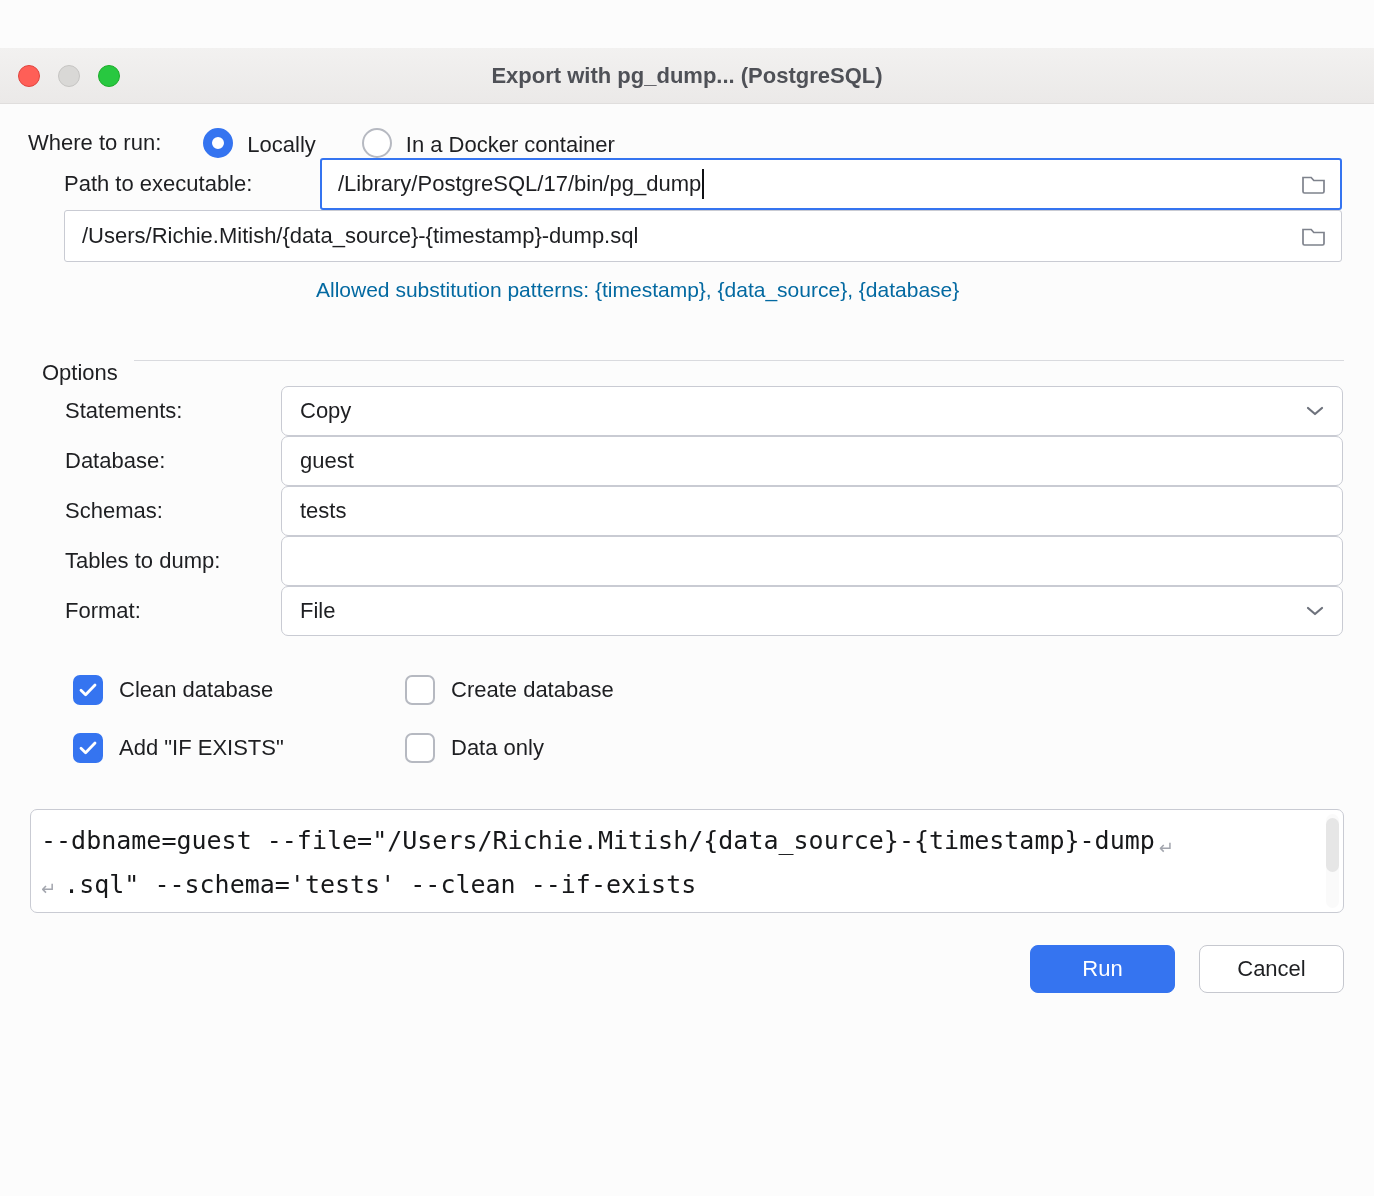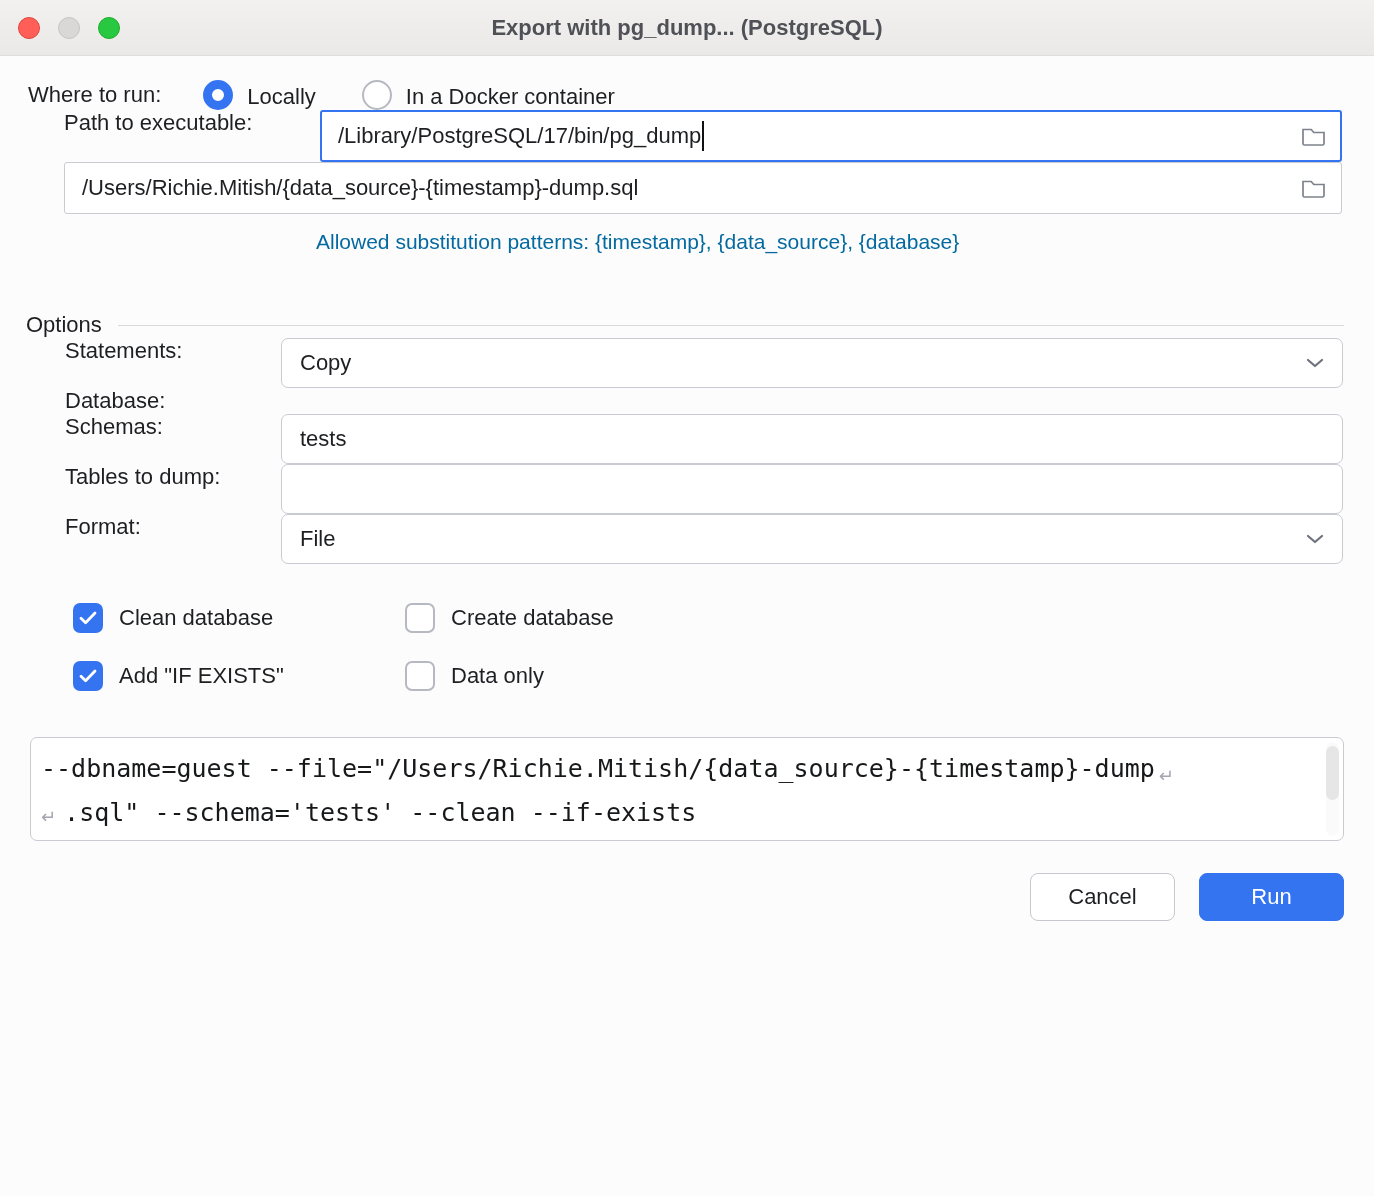--- a/index.html
+++ b/index.html
@@ -11,42 +11,42 @@
     overflow: hidden;
   }
   :root { --accent: #3574f0; }
 
   
   .titlebar {
     position: relative;
     height: 56px;
     background: linear-gradient(#f2f1f0, #ebe9e8);
     border-bottom: 1px solid #e0dedd;
-    display: flex; align-items: center; justify-content: center;
+    display: flex; align-items: center; justify-content: center; margin-top: 48px;
   }
   .traffic { position: absolute; left: 18px; top: 17px; display: flex; gap: 18px; }
   .light { width: 22px; height: 22px; border-radius: 50%; }
   .light.red    { background: #ff5f57; border: 1px solid #e0443e; }
   .light.gray   { background: #d9d8d6; border: 1px solid #c6c5c3; }
   .light.green  { background: #28c840; border: 1px solid #1dad2b; }
   .title { font-size: 22px; font-weight: bold; color: #4f5157; }
 
   
   .where-row { display: flex; align-items: center; margin: 24px 0 0 28px; font-size: 22px; }
   .where-label { margin-right: 42px; }
   .radio-item { display: flex; align-items: flex-end; cursor: default; }
   .radio-item + .radio-item { margin-left: 46px; }
   .radio {
     width: 30px; height: 30px; border-radius: 50%;
     border: 2px solid #b6b9c1; background: #fff; margin-right: 14px;
     flex: 0 0 auto;
   }
   .radio.on { border: 9px solid var(--accent); }
 
-  .frow { display: flex; align-items: flex-start; font-size: 22px; }
+  .frow { display: flex; align-items: center; font-size: 22px; }
   .frow.top { margin: 0 32px 0 64px; }
   .frow.top .flabel { width: 256px; flex: 0 0 auto; }
   .frow.opt { margin: 0 31px 0 65px; }
   .frow.opt .flabel { width: 216px; flex: 0 0 auto; }
   .mt32 { margin-top: 32px; }
   .mt28 { margin-top: 28px; }
   .mt30 { margin-top: 30px; }
   .mt40 { margin-top: 40px; }
 
   .tinput {
@@ -54,21 +54,21 @@
     border: 1px solid #c9cbd3; border-radius: 3px;
     display: flex; align-items: center;
     padding: 0 14px 0 17px; font-size: 22px;
   }
   .tinput.focused { border: 2px solid var(--accent); padding: 0 13px 0 16px; }
   .caret { width: 2px; height: 30px; background: #101114; margin-left: 1px; flex: 0 0 auto; }
   .browse { margin-left: auto; display: flex; align-items: center; padding-left: 10px; }
 
   .hint { margin: 16px 0 0 316px; font-size: 21px; color: #0369a1; }
 
-  .options-header { display: flex; align-items: center; margin: 58px 30px 0 26px; }
+  .options-header { display: flex; margin: 58px 30px 0 42px; }
   .options-title { font-size: 22px; color: #1e1f22; }
   .options-line { flex: 1; height: 1px; background: #d9dade; margin-left: 16px; }
 
   .select {
     flex: 1; height: 50px; background: #fff;
     border: 1px solid #c9cbd3; border-radius: 7px;
     display: flex; align-items: center;
     padding: 0 16px 0 18px; font-size: 22px;
   }
   .chev { margin-left: auto; display: flex; }
@@ -178,20 +178,23 @@
     <span class="chev">
       <svg width="22" height="14" viewBox="0 0 22 14" fill="none">
         <path d="M4 4 l7 6 7 -6" stroke="#6e727c" stroke-width="2.2" stroke-linecap="round" stroke-linejoin="round"></path>
       </svg>
     </span>
   </div>
 </div>
 
 <div class="frow opt mt30">
   <span class="flabel">Database:</span>
+  <div class="select">
+    <span>guest</span>
+  </div>
 </div>
 
 <div class="frow opt mt30">
   <span class="flabel">Schemas:</span>
   <div class="select">
     <span>tests</span>
   </div>
 </div>
 
 <div class="frow opt mt30">
@@ -255,15 +258,15 @@
   <div class="cmd-line">
     <span class="wrap-mark lead">↵</span>
     <span>.sql" --schema='tests' --clean --if-exists</span>
   </div>
   <div class="cmd-scroll">
     <div class="cmd-thumb"></div>
   </div>
 </div>
 
 <div class="btn-row">
+  <div class="btn run">Run</div>
   <div class="btn cancel">Cancel</div>
-  <div class="btn run">Run</div>
 </div>
 
 </body></html>

